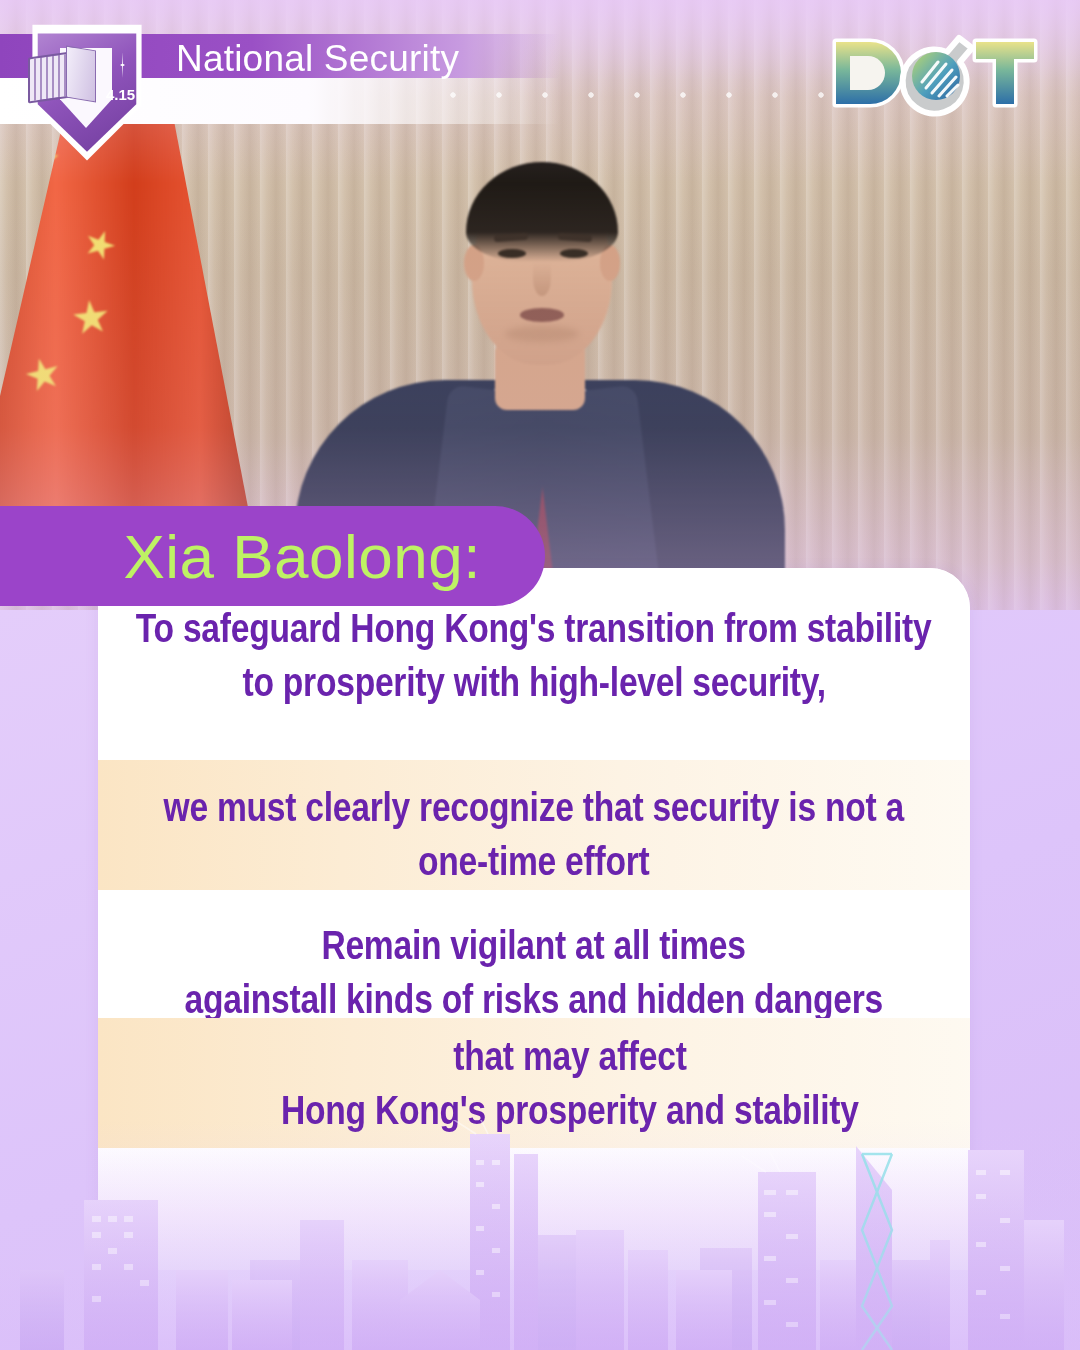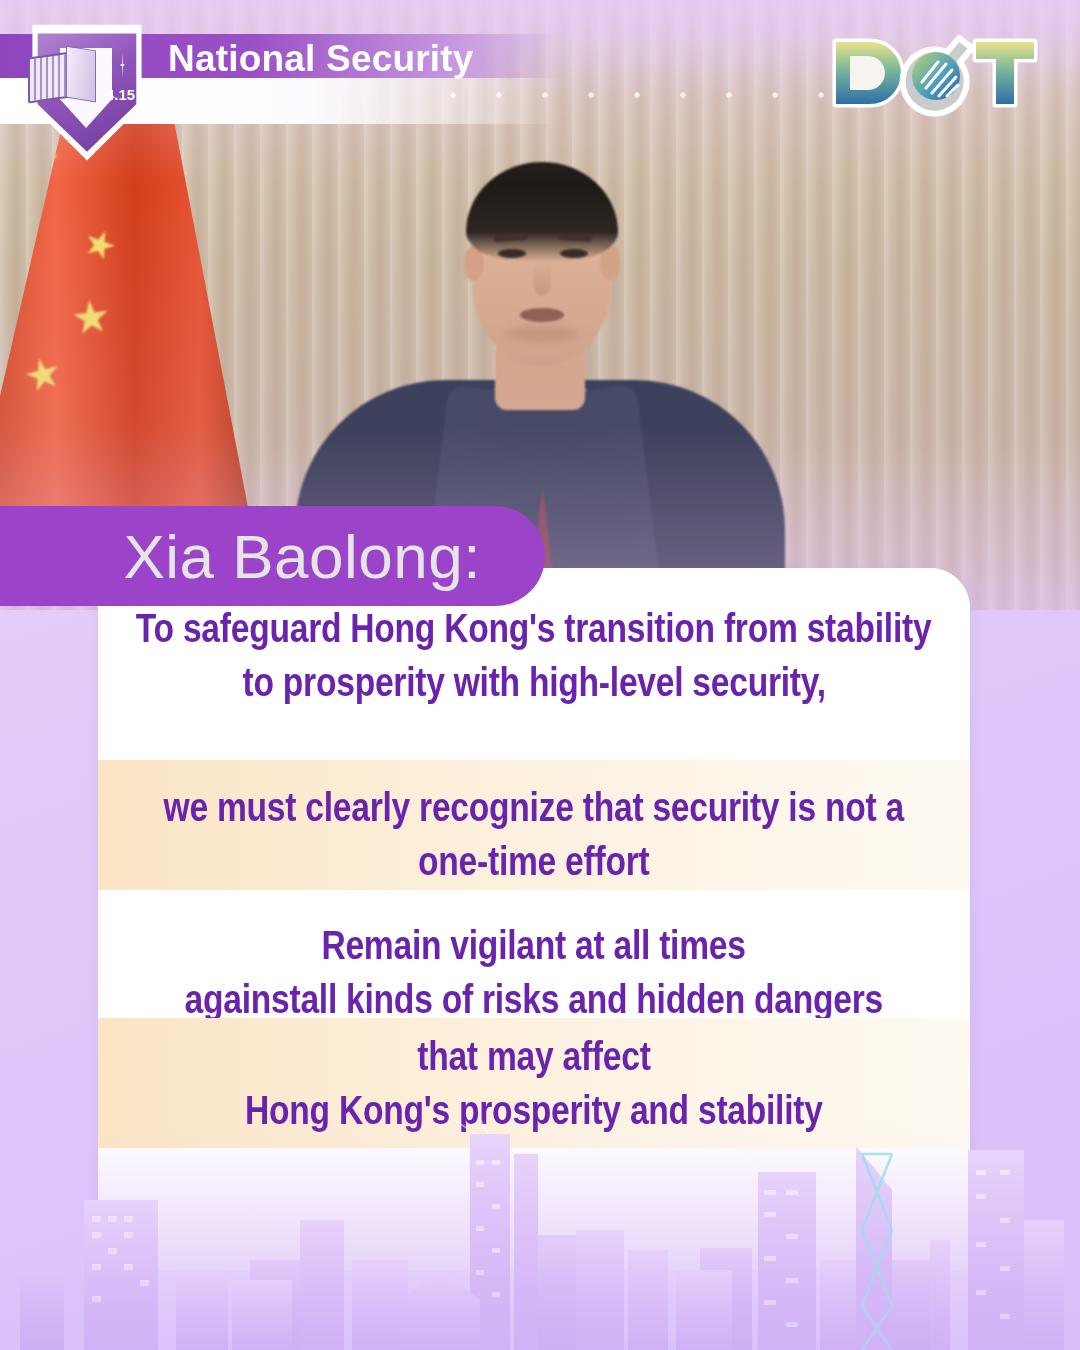--- a/index.html
+++ b/index.html
@@ -81,21 +81,21 @@
   .mouth{position:absolute;left:190px;top:158px;width:44px;height:14px;background:#8c5a50;border-radius:50%;}
   .chin-sh{position:absolute;left:175px;top:176px;width:74px;height:16px;
     background:rgba(170,122,95,.35);border-radius:50%;filter:blur(3px);}
   .blur{filter:blur(1.1px);}
 
   
   .hdr-band-top{position:absolute;left:0;top:34px;width:560px;height:44px;
     background:linear-gradient(90deg,#8f45bd 0%,#9a50c5 45%,#c79ae0 82%,rgba(223,190,240,0) 100%);}
   .hdr-band-bot{position:absolute;left:0;top:78px;width:560px;height:46px;
     background:linear-gradient(90deg,#ffffff 0%,#fdfbff 55%,rgba(255,255,255,.35) 88%,rgba(255,255,255,0) 100%);}
-  .hdr-title1{position:absolute;left:168px;top:38px;font-size:37px;font-weight:bold;color:#fff;letter-spacing:.2px;}
+  .hdr-title1{position:absolute;left:176px;top:38px;font-size:37px;font-weight:normal;color:#fff;letter-spacing:.2px;}
   .hdr-title2{position:absolute;left:176px;top:82px;font-size:36px;color:#8f22d6;letter-spacing:.2px;}
 
   
   .shield{position:absolute;left:22px;top:22px;width:130px;height:140px;}
   .shield-out{position:absolute;inset:0;background:#fff;
     clip-path:polygon(8% 2%,92% 2%,92% 60%,50% 99%,8% 60%);
     border-radius:14px;filter:drop-shadow(0 1px 2px rgba(120,70,160,.35));}
   .shield-in{position:absolute;left:9px;top:9px;width:112px;height:122px;
     background:linear-gradient(150deg,#b488d3 0%,#8f54bb 45%,#6f3b9b 100%);
     clip-path:polygon(6% 2%,94% 2%,94% 60%,50% 99%,6% 60%);}
@@ -116,32 +116,32 @@
 
   
   .card{position:absolute;left:98px;top:568px;width:872px;height:702px;
     background:#fff;border-radius:0 40px 0 0;overflow:hidden;
     box-shadow:0 2px 14px rgba(130,80,180,.10);}
   .qblock{position:absolute;left:0;width:872px;display:flex;flex-direction:column;
     align-items:center;justify-content:center;text-align:right;}
   .qb1{top:0;height:174px;background:#fff;}
   .qb2{top:192px;height:148px;background:linear-gradient(90deg,#fbe5c4 0%,#fcecd4 28%,#fdf3e4 60%,#fefaf2 100%);}
   .qb3{top:322px;height:164px;background:#fff;}
-  .qb4{top:450px;height:130px;background:linear-gradient(90deg,#fbe5c4 0%,#fcecd4 28%,#fdf3e4 60%,#fefaf2 100%);}
+  .qb4{top:450px;height:130px;background:linear-gradient(90deg,#fbe5c4 0%,#fcecd4 28%,#fdf3e4 60%,#fefaf2 100%);padding-left:36px;}
   .qb5{top:580px;height:122px;background:linear-gradient(180deg,#fefdff 0%,#f6ecfd 55%,#eaddfb 100%);}
   .qline{font-family:"Liberation Sans Narrow","Liberation Sans",sans-serif;
     font-weight:bold;color:#6a23ad;font-size:40px;line-height:1.36;
     transform:scaleX(.84);transform-origin:center;white-space:nowrap;
     letter-spacing:-.3px;}
 
   
   .pill{position:absolute;left:-60px;top:506px;width:605px;height:100px;
     background:#9b44c9;border-radius:50px;display:flex;align-items:center;
     justify-content:flex-end;padding-right:64px;box-sizing:border-box;}
-  .pill span{color:#e5e5e5;font-size:62px;letter-spacing:.5px;margin-left:12px;}
+  .pill span{color:#bef264;font-size:62px;letter-spacing:.5px;margin-left:12px;}
 
   
   .skyline{position:absolute;left:0;bottom:0;width:1080px;height:230px;overflow:hidden;}
   .skyline svg{position:absolute;bottom:0;left:0;width:1080px;height:230px;}
   .bottom-fade{position:absolute;left:0;bottom:0;width:1080px;height:230px;
     background:linear-gradient(180deg,rgba(221,196,250,0) 0%,rgba(221,196,250,.25) 60%,rgba(218,190,250,.5) 100%);}
   .card-under{position:absolute;left:98px;top:1270px;width:872px;height:80px;
     background:linear-gradient(180deg,#e6d6fc,#ddc4fa);}
   .dots{position:absolute;left:430px;top:84px;width:560px;height:22px;
     background:radial-gradient(circle,rgba(255,255,255,.75) 2.4px,rgba(255,255,255,0) 3px) 0 0/46px 22px repeat-x;}

